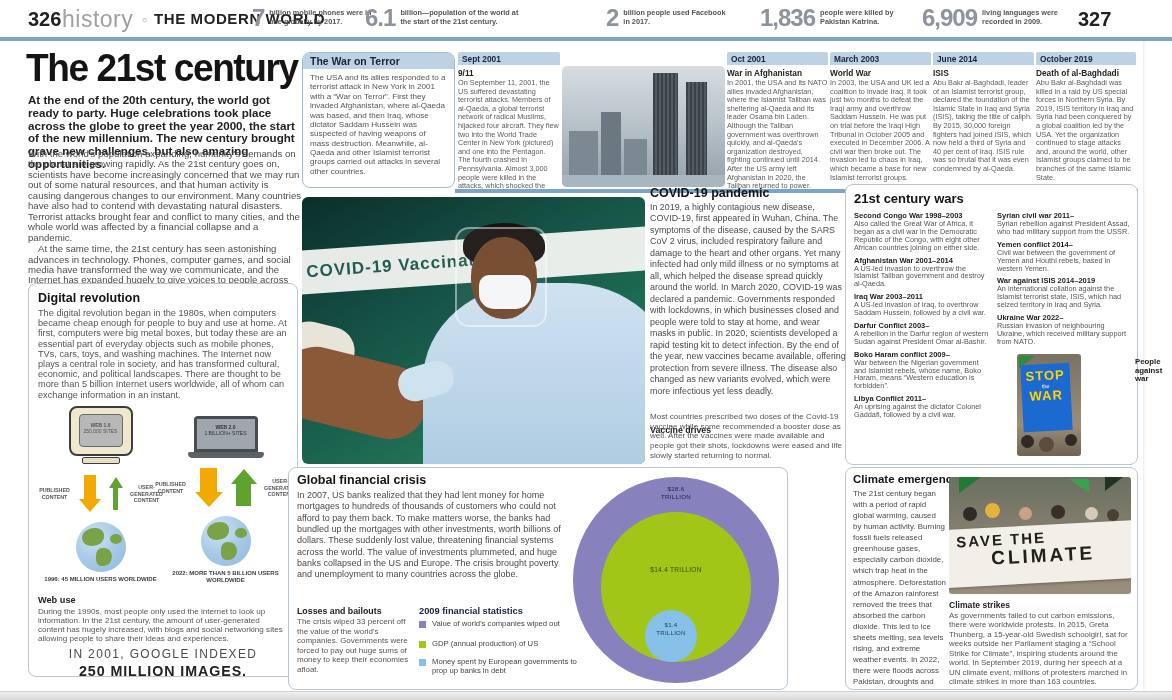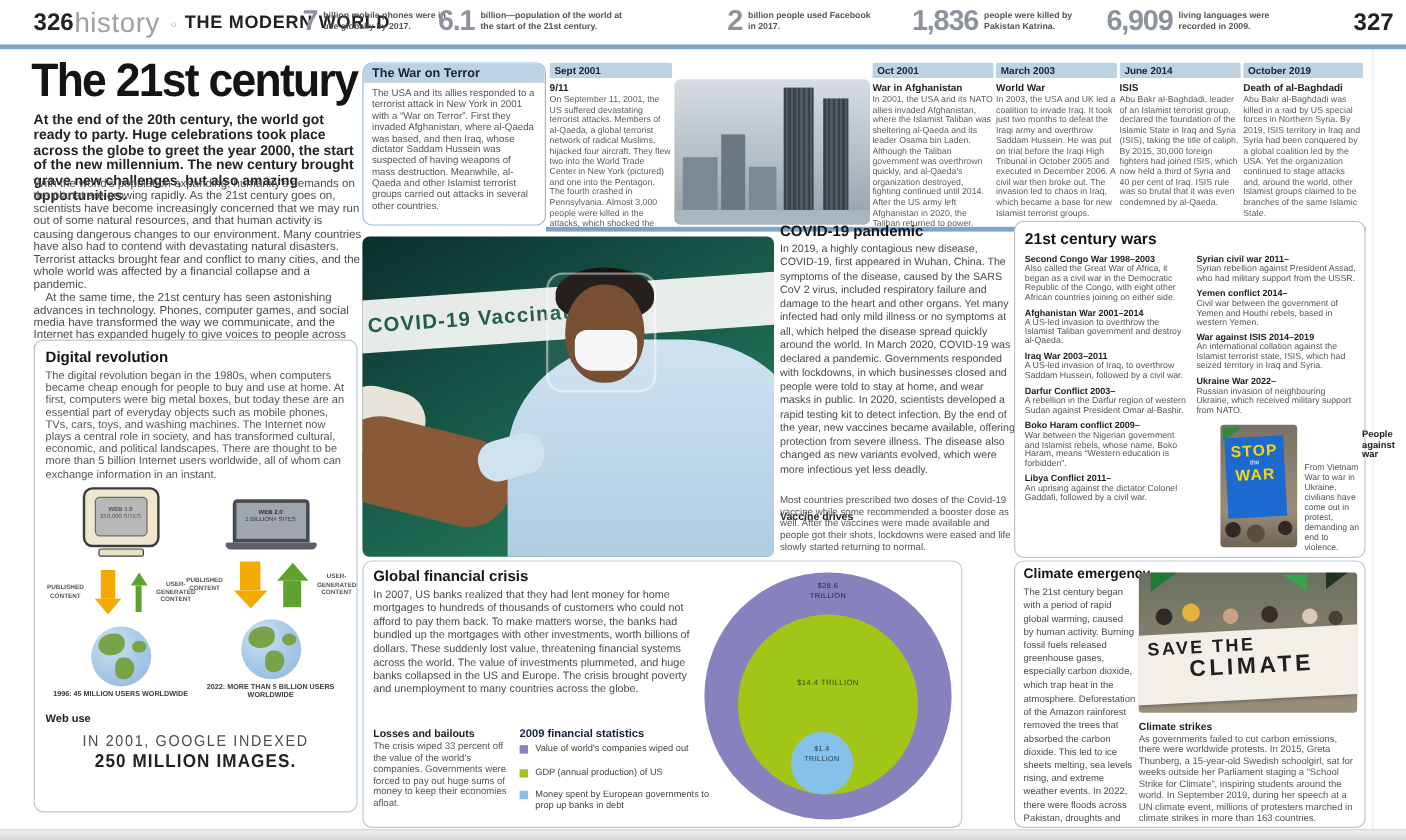--- a/index.html
+++ b/index.html
@@ -121,21 +121,21 @@
   #swh3{right:4px;bottom:10px;width:12px;height:12px;}
   #sw-flag{position:absolute;left:2px;top:2px;width:0;height:0;border-style:solid;border-width:12px 16px 0 0;border-color:#2e8b3a transparent transparent transparent;}
   #sw-sign{position:absolute;left:8%;top:10%;width:76%;height:66%;background:#1a6ad0;transform:rotate(-3deg);
      text-align:center;padding-top:5px;box-sizing:border-box;}
   .sw-big{font-size:13px;font-weight:bold;color:#ffd400;letter-spacing:1px;line-height:1.05;}
   .sw-small{font-size:5.5px;color:#fff;line-height:1.1;}
   #paw-cap{position:absolute;left:1087px;top:358px;width:50px;}
   #paw-t{font-size:7.8px;font-weight:bold;color:#1c1c1c;line-height:1.1;margin-left:48px;}
   #paw-b{font-size:7.2px;line-height:1.16;color:#555;margin-top:2px;}
   
-  #fin-box{left:302px;top:467px;width:500px;height:223px;overflow:hidden;}
+  #fin-box{left:288px;top:467px;width:500px;height:223px;overflow:hidden;}
   #fin-title{position:absolute;left:8px;top:5px;font-size:12.5px;font-weight:bold;color:#141414;}
   #fin-body{position:absolute;left:8px;top:22px;width:272px;font-size:9px;line-height:1.26;color:#4a4a4a;}
   #loss-t{position:absolute;left:8px;top:138px;font-size:8.8px;font-weight:bold;color:#222;}
   #loss-b{position:absolute;left:8px;top:149px;width:116px;font-size:8px;line-height:1.2;color:#555;}
   #leg-t{position:absolute;left:130px;top:138px;font-size:9.3px;font-weight:bold;color:#16233e;}
   .leg-item{position:absolute;left:130px;display:flex;align-items:flex-start;width:158px;}
   .leg-sq{width:7px;height:7px;margin:1px 6px 0 0;flex:none;}
   .leg-lab{font-size:7.7px;line-height:1.15;color:#444;}
   .circ{position:absolute;border-radius:50%;}
   #c-purple{left:284px;top:9px;width:206px;height:206px;background:#8781bd;}
@@ -198,21 +198,21 @@
       <span class="stat-text" style="width:108px;">billion people used Facebook in 2017.</span>
     </div>
     <div class="stat" style="left:760px;">
       <span class="stat-num">1,836</span>
       <span class="stat-text" style="width:100px;">people were killed by Pakistan Katrina.</span>
     </div>
     <div class="stat" style="left:922px;">
       <span class="stat-num">6,909</span>
       <span class="stat-text" style="width:96px;">living languages were recorded in 2009.</span>
     </div>
-    <span class="pgnum" style="left:1128px;">327</span>
+    <span class="pgnum" style="left:1078px;">327</span>
   </div>
   <div id="blue-rule"></div>
 
   <div id="main-title">The 21st century</div>
   <div id="lead">At the end of the 20th century, the world got ready to party. Huge celebrations took place across the globe to greet the year 2000, the start of the new millennium. The new century brought grave new challenges, but also amazing opportunities.</div>
   <div id="intro-body">
     <div class="p1">With the world's population expanding, humanity's demands on the planet are growing rapidly. As the 21st century goes on, scientists have become increasingly concerned that we may run out of some natural resources, and that human activity is causing dangerous changes to our environment. Many countries have also had to contend with devastating natural disasters. Terrorist attacks brought fear and conflict to many cities, and the whole world was affected by a financial collapse and a pandemic.</div>
     <div class="p2">At the same time, the 21st century has seen astonishing advances in technology. Phones, computer games, and social media have transformed the way we communicate, and the Internet has expanded hugely to give voices to people across the globe.</div>
   </div>
 
@@ -270,20 +270,21 @@
         <div class="globe">
           <i class="land land1"></i>
             <i class="land land2"></i>
             <i class="land land3"></i>
         </div>
         <div class="globe-cap">2022: MORE THAN 5 BILLION USERS WORLDWIDE</div>
       </div>
     </div>
     <div id="webuse">
       <span id="webuse-h">Web use</span>
+      <div id="webuse-b">During the 1990s, most people only used the internet to look up information. In the 21st century, the amount of user-generated content has hugely increased, with blogs and social networking sites allowing people to share their ideas and experiences.</div>
     </div>
     <div id="fact">
       <div class="fact-light">IN 2001, GOOGLE INDEXED</div>
       <div class="fact-bold">250 MILLION IMAGES.</div>
 
     </div>
   </div>
 
   <div class="panel" id="wot-box">
     <div class="band" id="wot-title">The War on Terror</div>
@@ -395,21 +396,20 @@
       <div class="sw-big">STOP</div>
       <div class="sw-small">the</div>
       <div class="sw-big">WAR</div>
     </div>
     <div class="sw-head" id="swh1"></div>
     <div class="sw-head" id="swh2"></div>
     <div class="sw-head" id="swh3"></div>
   </div>
   <div id="paw-cap">
     <div id="paw-t">People against war</div>
-    <div id="paw-b">From Vietnam War to war in Ukraine, civilians have come out in protest, demanding an end to violence.</div>
   </div>
 
   <div class="panel" id="fin-box">
     <div id="fin-title">Global financial crisis</div>
     <div id="fin-body">In 2007, US banks realized that they had lent money for home mortgages to hundreds of thousands of customers who could not afford to pay them back. To make matters worse, the banks had bundled up the mortgages with other investments, worth billions of dollars. These suddenly lost value, threatening financial systems across the world. The value of investments plummeted, and huge banks collapsed in the US and Europe. The crisis brought poverty and unemployment to many countries across the globe.</div>
     <div id="loss-t">Losses and bailouts</div>
     <div id="loss-b">The crisis wiped 33 percent off the value of the world's companies. Governments were forced to pay out huge sums of money to keep their economies afloat.</div>
     <div id="leg-t">2009 financial statistics</div>
     <div class="leg-item" style="top:152px;">
       <span class="leg-sq" style="background-color: rgb(135, 129, 189);"></span>

